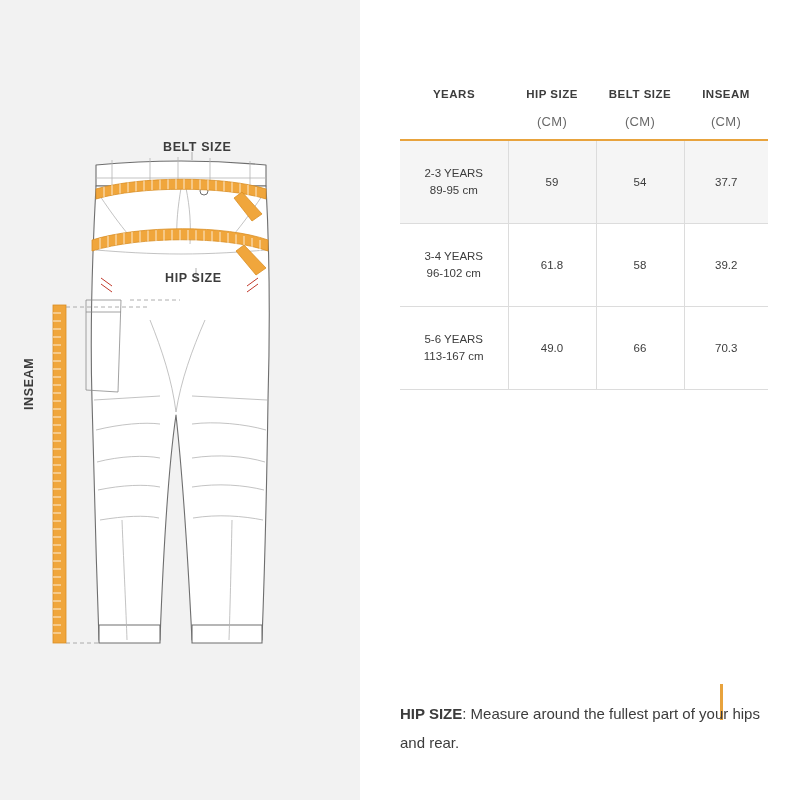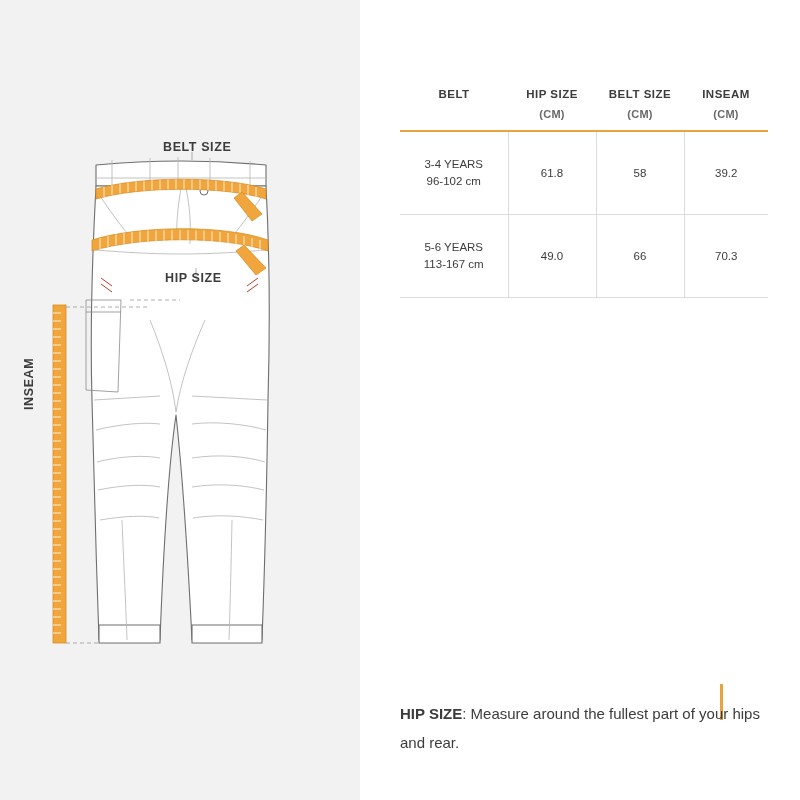--- a/index.html
+++ b/index.html
@@ -83,25 +83,25 @@
     font-weight: bold;
     color: #3c3c3c;
     letter-spacing: 0.5px;
     padding: 0 0 10px 0;
     text-align: center;
     vertical-align: top;
     border-bottom: 2px solid #e8a33d;
   }
   table.size-table th .unit {
     display: block;
-    font-size: 11px;
-    font-weight: bold;
+    font-size: 13px;
+    font-weight: normal;
     color: #6a6a6a;
     letter-spacing: 0.3px;
-    margin-top: 8px;
+    margin-top: 14px;
   }
   table.size-table td {
     font-size: 11.5px;
     color: #3c3c3c;
     text-align: center;
     height: 80px;
     border-bottom: 1px solid #dcdcdc;
     border-right: 1px solid #dcdcdc;
     line-height: 1.45;
   }
@@ -270,38 +270,45 @@
       <table class="size-table">
         <colgroup>
           <col class="c-size">
             <col class="c-hip">
             <col class="c-belt">
             <col class="c-in">
         </colgroup>
         <thead>
           <tr>
             <th>
-              <span>BELT</span>
+              <span>YEARS</span>
               <span class="unit"></span>
             </th>
             <th>
               <span>HIP SIZE</span>
               <span class="unit">(CM)</span>
             </th>
             <th>
               <span>BELT SIZE</span>
               <span class="unit">(CM)</span>
             </th>
             <th>
               <span>INSEAM</span>
               <span class="unit">(CM)</span>
             </th>
           </tr>
         </thead>
         <tbody>
+          <tr class="shaded">
+            <td class="size-cell">2-3 YEARS
+89-95 cm</td>
+            <td>59</td>
+            <td>54</td>
+            <td>37.7</td>
+          </tr>
           <tr>
             <td class="size-cell">3-4 YEARS
 96-102 cm</td>
             <td>61.8</td>
             <td>58</td>
             <td>39.2</td>
           </tr>
           <tr>
             <td class="size-cell">5-6 YEARS
 113-167 cm</td>

